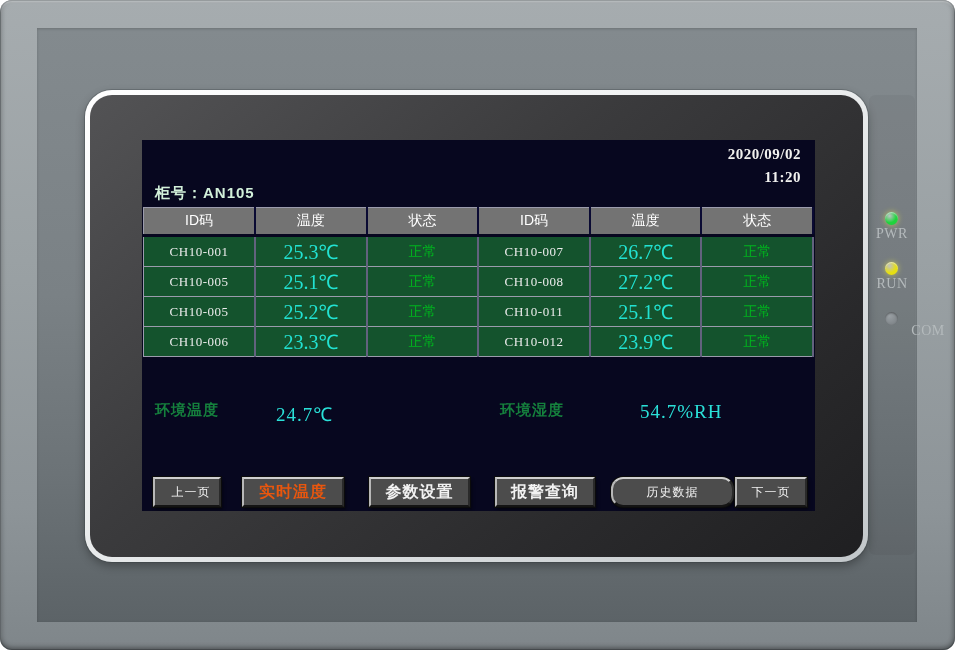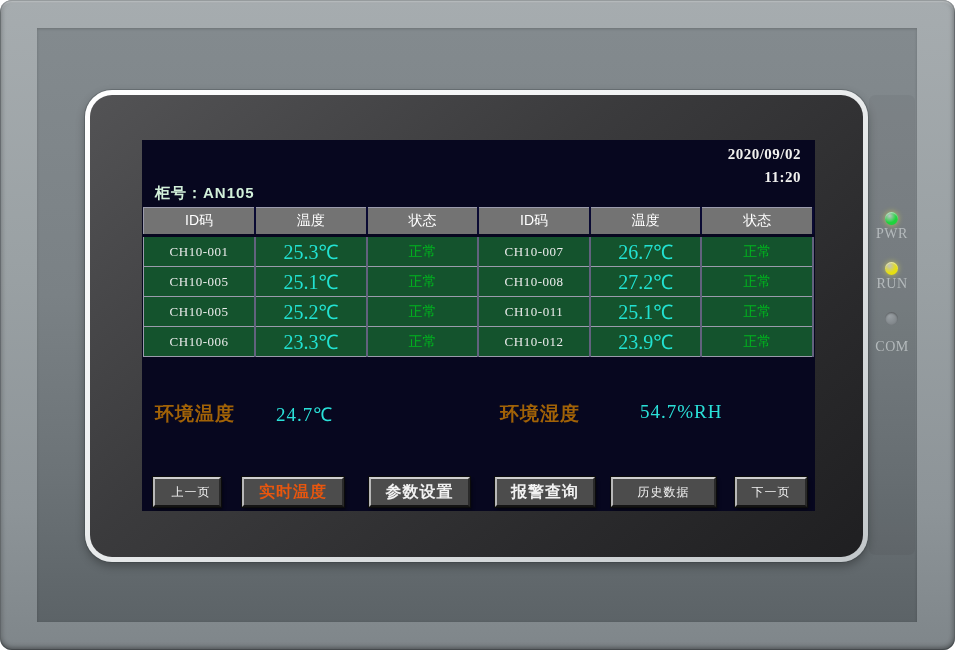--- a/index.html
+++ b/index.html
@@ -44,53 +44,53 @@
   table.data-table td{background:#14532d;height:26px;text-align:center;vertical-align:middle;
     border-right:2px solid #62627e;border-top:1px solid #9b9bac;}
   table.data-table tr:first-child td{border-top:none;}
   td.c-id{color:#ececec;font-size:13px;font-family:"Liberation Serif",serif;letter-spacing:.5px;}
   td.c-temp{color:#22e2d2;font-size:20px;font-family:"Liberation Serif",serif;}
   td.c-status{color:#00b41e;font-size:14px;}
 
   
   .ambient{position:absolute;left:0;top:261px;width:673px;height:26px;}
   .ambient span{position:absolute;top:0;white-space:nowrap;}
-  .amb-label{color:#a16207;font-size:19px;font-weight:bold;letter-spacing:1px;}
+  .amb-label{color:#15803d;font-size:15px;font-weight:bold;letter-spacing:1px;}
   .amb-value{color:#2ae0d8;font-size:19px;font-family:"Liberation Serif",serif;letter-spacing:1px;}
   #amb-t-label{left:13px;} #amb-t-value{left:134px;}
   #amb-h-label{left:358px;} #amb-h-value{left:473px;margin-left:25px;}
 
   
   .nav-btn{position:absolute;top:337px;height:30px;box-sizing:border-box;
     background:#4c4c4c;color:#f2f2f2;text-align:center;cursor:pointer;
     border-top:2px solid #cfcfcf;border-left:2px solid #b8b8b8;
     border-bottom:2px solid #141414;border-right:2px solid #2a2a2a;
     box-shadow:0 0 0 1px #0c0c0c, 2px 3px 3px rgba(0,0,0,.45);
     display:flex;align-items:center;justify-content:center;letter-spacing:1px;}
   .nav-btn.small{font-size:12px;}
   .nav-btn.big{font-size:16px;font-weight:bold;}
   .nav-btn.active{color:#e8560e;font-weight:bold;}
   .nav-btn.b0{left:11px;width:68px;padding-left:8px;}
   .nav-btn.b1{left:100px;width:102px;font-size:16px;}
   .nav-btn.b2{left:227px;width:101px;}
   .nav-btn.b3{left:353px;width:100px;}
-  .nav-btn.b4{left:469px;width:105px;}
+  .nav-btn.b4{left:469px;width:123px;border-radius:12px;}
   .nav-btn.b5{left:593px;width:72px;}
 
   
   .led-strip{position:absolute;left:869px;top:95px;width:46px;height:460px;
     background:rgba(0,0,0,.04);border-radius:6px;}
   .led{position:absolute;left:16px;width:13px;height:13px;border-radius:50%;}
   .led.on{box-shadow:0 0 5px 1px rgba(255,255,60,.35), inset 0 1px 1px rgba(255,255,255,.5);}
   .led.off{box-shadow:inset 0 1px 2px rgba(0,0,0,.4);}
   .led-label{position:absolute;left:0;width:46px;text-align:center;color:#b4babc;
     font-family:"Liberation Serif",serif;font-size:14px;letter-spacing:.5px;}
   .led.l0{top:117px;} .led-label.l0{top:131px;}
   .led.l1{top:167px;} .led-label.l1{top:181px;}
-  .led.l2{top:217px;} .led-label.l2{top:244px;}
+  .led.l2{top:217px;} .led-label.l2{top:228px;padding-left:36px;}
 </style>
 </head>
 <body>
 
 <div class="device">
   <div class="inner-panel"></div>
 
   <div class="screen-module">
     <div class="screen-bezel">
       <div class="lcd">

